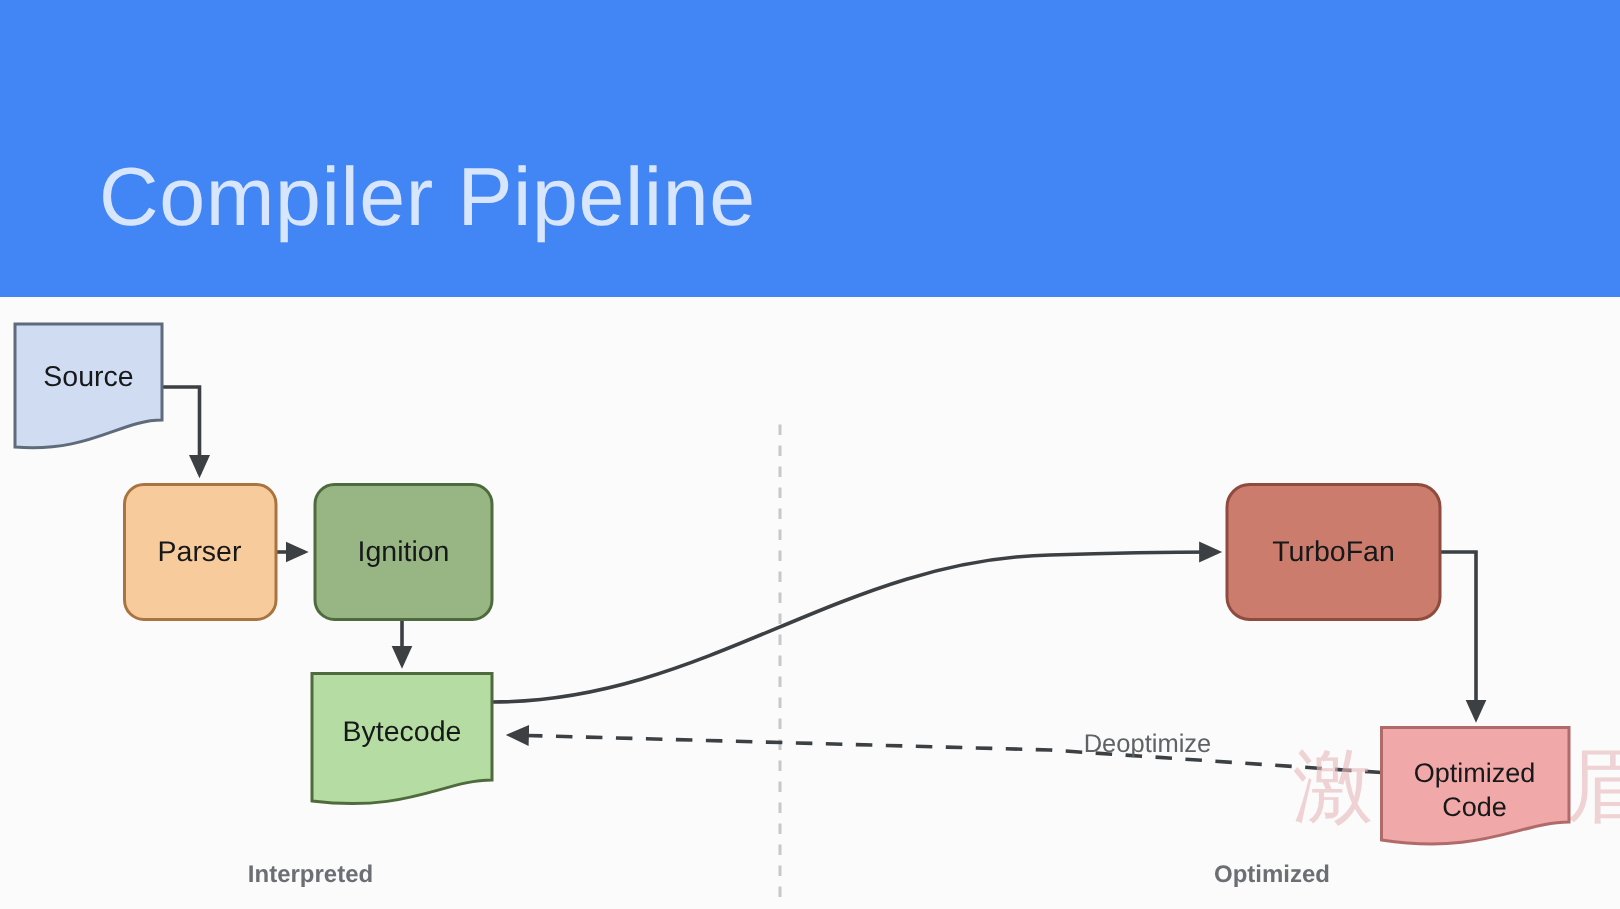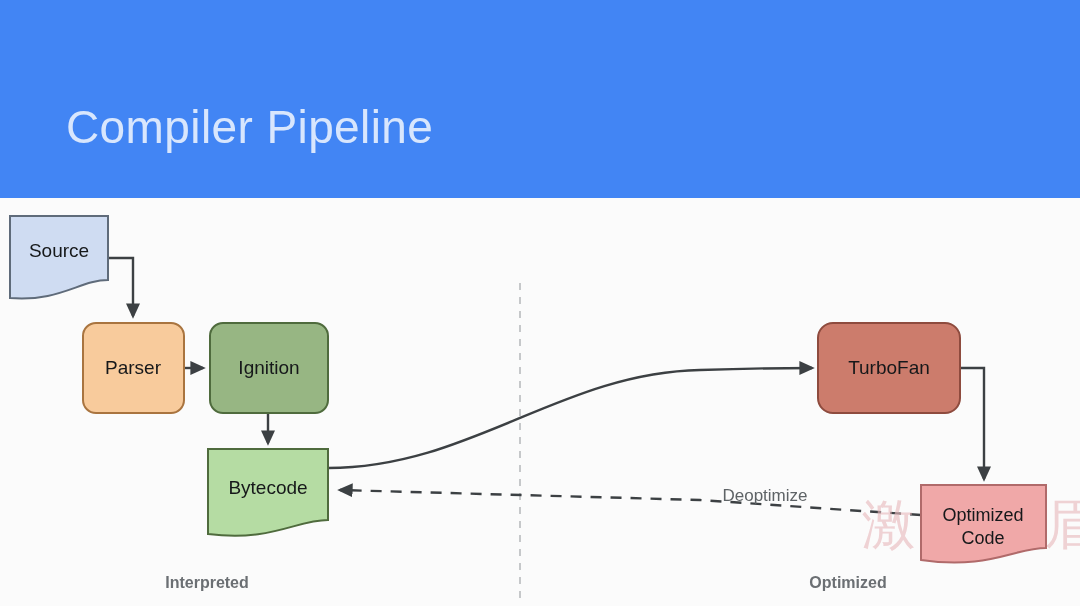--- a/index.html
+++ b/index.html
@@ -15,21 +15,21 @@
   .banner{
     position:absolute;left:0;top:0;width:1080px;height:198px;
     background:#4285f4;
   }
   .banner-rule{
     position:absolute;left:0;top:198px;width:1080px;height:3px;
     background:#dfe3e8;
   }
   .slide-title{
     position:absolute;left:66px;top:104px;
-    font-size:46px;line-height:1;
+    font-size:55px;line-height:1;
     color:#d8e6fd;
     letter-spacing:.4px;
     white-space:nowrap;
   }
 
   
   .canvas{
     position:absolute;left:0;top:198px;width:1080px;height:408px;
     background:#fbfbfb;
   }

